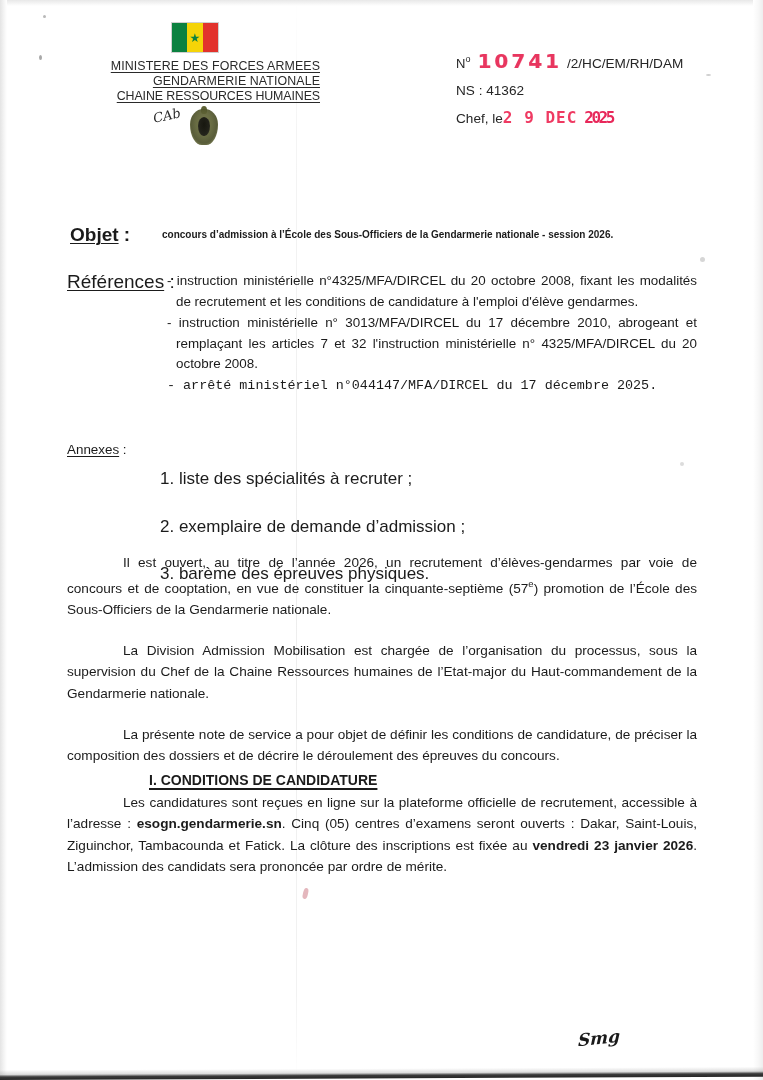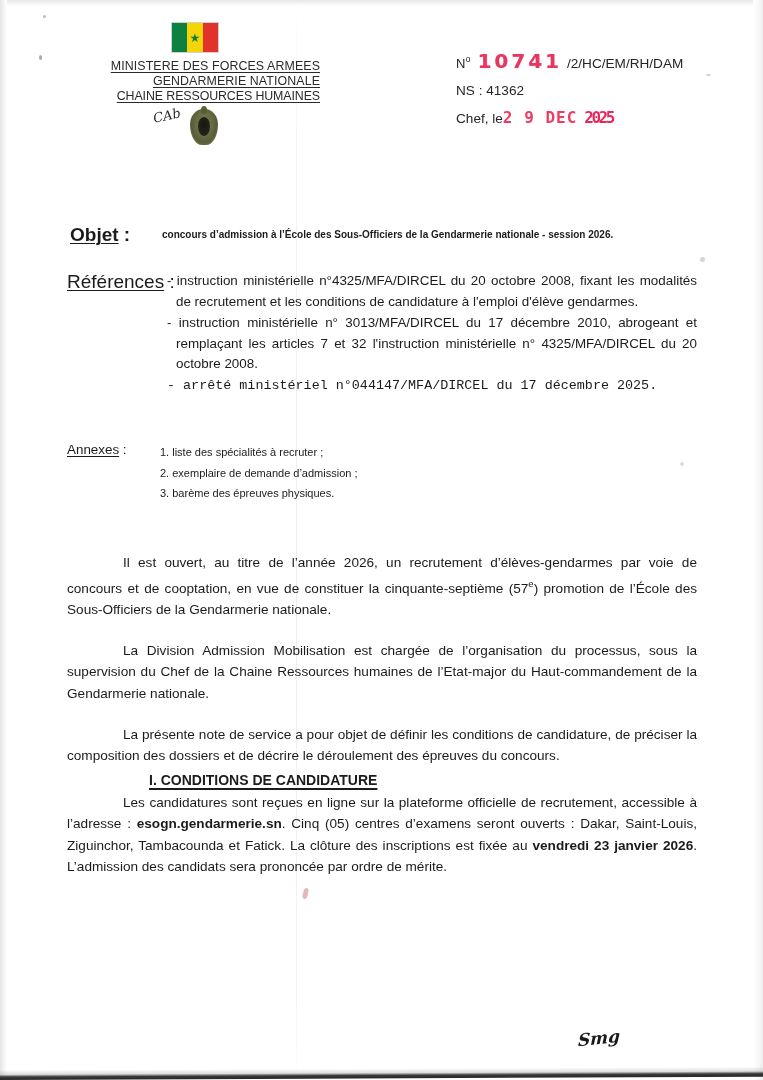--- a/index.html
+++ b/index.html
@@ -164,21 +164,21 @@
   .ref-item.j { text-align-last: left; font-family: Liberation Mono, monospace; }
 
   
   .annex-block { position: absolute; left: 67px; top: 442px; width: 600px; }
   .annex-label { position: absolute; left: 0; top: 0; font-size: 13.4px; }
   .annex-label .u {
     text-decoration: underline; text-underline-offset: 2px;
     text-decoration-thickness: 1.1px;
   }
   .annex-list { margin-left: 93px; }
-  .annex-item { font-size: 11px; line-height: 20.5px; }
+  .annex-item { font-size: 17px; line-height: 20.5px; margin-top: 27px; }
 
   
   .body-block { position: absolute; left: 67px; top: 552px; width: 630px; }
   .para {
     font-size: 13.6px; line-height: 21.2px; text-align: justify;
     text-justify: inter-word; margin-bottom: 20px;
   }
   .para.indent { text-indent: 56px; }
   .para .sup { font-size: 9.5px; vertical-align: super; }
 

